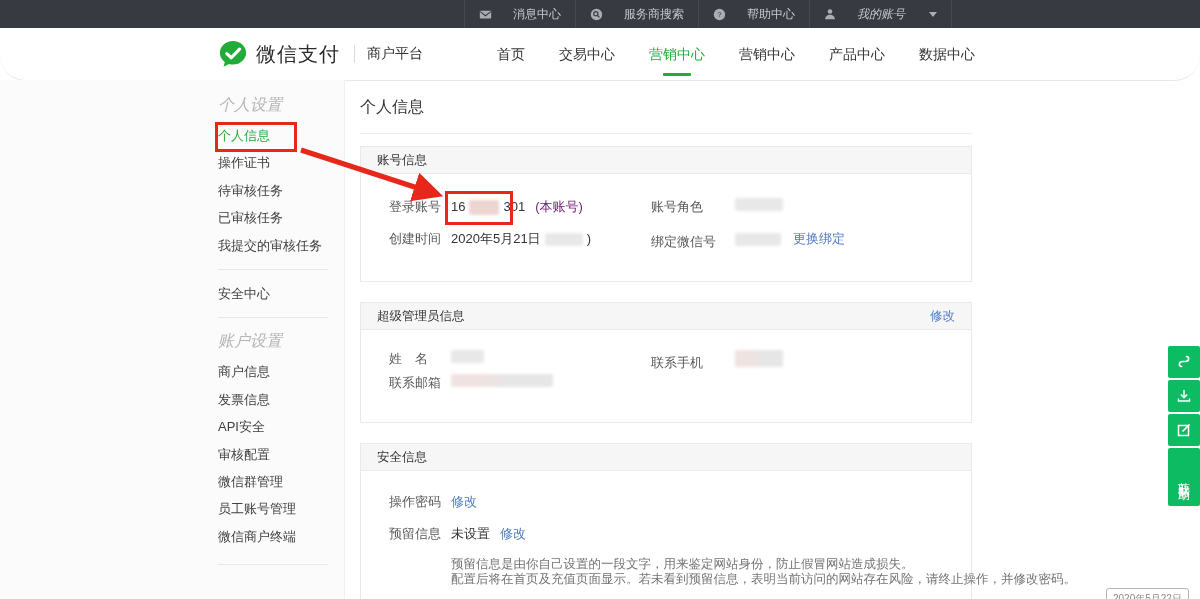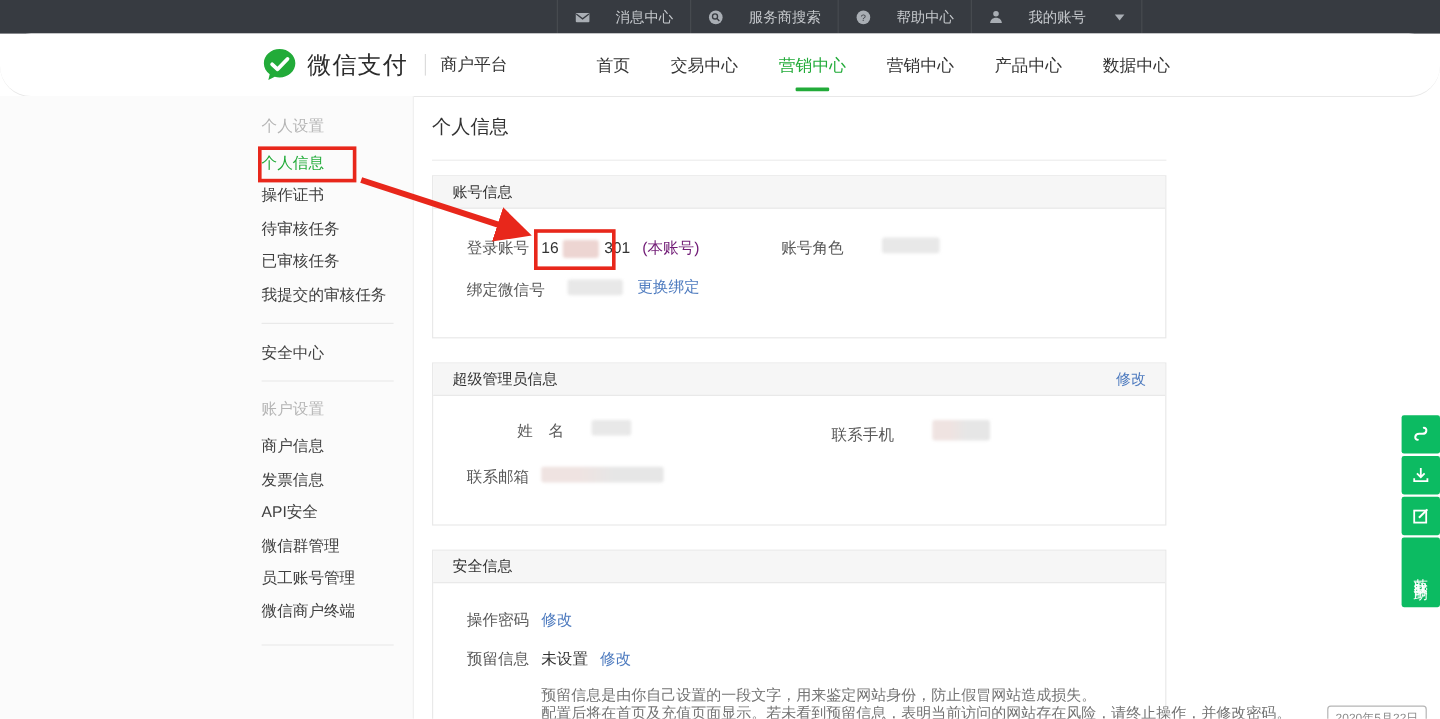--- a/index.html
+++ b/index.html
@@ -6,56 +6,56 @@
   body{
     width:1200px;height:599px;overflow:hidden;position:relative;background:#fff;
     font-family:"Liberation Sans","DejaVu Sans",sans-serif;
     -webkit-font-smoothing:antialiased;
   }
   
   .topbar{position:absolute;top:0;left:0;right:0;height:28px;background:#373B41;}
   .topbar-items{position:absolute;right:248px;top:0;height:28px;display:flex;}
   .topbar-item{display:flex;align-items:center;gap:21px;padding:12px 14px;font-size:12px;color:#C5C8CC;
     border-left:1px solid rgba(255,255,255,.08);cursor:pointer;white-space:nowrap;justify-content:center;}
-  .topbar-item:last-child{border-right:1px solid rgba(255,255,255,.08);}
+  .topbar-item:last-child{border-right:1px solid rgba(255,255,255,.08);font-style:italic;}
   .topbar-item svg{display:block;color:#A9AEB4;}
   .caret-down{width:0;height:0;border-left:4px solid transparent;border-right:4px solid transparent;
     border-top:5px solid #A9AEB4;margin-left:3px;}
   
   .header{position:absolute;top:28px;left:0;right:0;height:52px;background:#fff;border-bottom:1px solid #E8E8E8;border-radius:26px;}
   .brand{position:absolute;left:218px;top:0;height:52px;display:flex;align-items:center;}
   .brand svg{display:block;}
   .brand-name{font-size:20px;color:#2B2B2B;margin-left:8px;letter-spacing:1px;}
   .brand-divider{width:1px;height:18px;background:#DCDCDC;margin:0 12px 0 14px;}
   .brand-portal{font-size:14px;color:#333;}
   .nav{position:absolute;right:225px;top:0;height:52px;display:flex;gap:34px;}
   .nav-item{position:relative;font-size:14px;color:#333;line-height:52px;cursor:pointer;white-space:nowrap;}
   .nav-item.active{color:#22AB39;}
   .nav-underline{position:absolute;left:50%;transform:translateX(-50%);bottom:4px;width:28px;height:3px;
     background:#22AB39;border-radius:1px;}
   
   .sidebar{position:absolute;top:80px;left:0;width:345px;bottom:0;background:#FBFBFB;
     border-right:1px solid #F0F0F0;box-sizing:border-box;padding:12px 0 0 218px;}
-  .side-heading{font-size:13px;color:#B5B5B5;height:26px;line-height:26px;margin-bottom:4px;}
+  .side-heading{font-size:16px;color:#B5B5B5;height:26px;line-height:26px;margin-bottom:4px;font-style:italic;}
   .side-item{font-size:13px;color:#404040;height:27.4px;line-height:27.4px;cursor:pointer;white-space:nowrap;}
   .side-item.active{color:#22AB39;}
   .side-divider{border:none;border-top:1px solid #E9E9E9;margin:10px 0;width:110px;}
   .side-divider.last{margin-top:14px;}
   
   .main{position:absolute;left:360px;top:80px;width:612px;}
   .page-title{font-size:16px;font-weight:normal;color:#333;margin:15px 0 0;line-height:24px;}
   .title-rule{border:none;border-top:1px solid #EDEDED;margin:14px 0 0;}
   .panel{border:1px solid #E9E9E9;margin-top:12px;background:#fff;}
   .panel + .panel{margin-top:20px;}
   .panel-header{height:26px;line-height:26px;background:#F6F6F6;border-bottom:1px solid #E9E9E9;
     padding:0 16px;font-size:12.5px;color:#333;display:flex;justify-content:space-between;}
   .panel-body{padding:24px 16px 30px 28px;}
   .row{display:flex;margin-bottom:14px;}
   .row:last-child{margin-bottom:0;}
-  .row.gap17{margin-bottom:17px;justify-content:flex-end;}
+  .row.gap17{margin-bottom:2px;}
   .cell{display:flex;width:262px;flex-shrink:0;align-items:baseline;}
   .cell.wide{width:auto;flex:1;}
   .lbl{width:62px;flex-shrink:0;font-size:13px;color:#595959;line-height:18px;}
   .cell.col2 .lbl{width:84px;}
   .val{font-size:13px;color:#333;line-height:18px;display:flex;align-items:center;gap:4px;flex-wrap:nowrap;}
   .green-tag{color:#701a75;margin-left:6px;}
   a.link{color:#4E7BBF;text-decoration:none;font-size:13px;cursor:pointer;}
   .panel-header a.link{font-size:12.5px;}
   .blur{display:inline-block;height:13px;border-radius:2px;background:#E8E8E8;filter:blur(1.5px);vertical-align:middle;}
   .blur.pink{background:#EDD5D2;height:15px;}
@@ -153,20 +153,21 @@
   <div class="side-item">待审核任务</div>
   <div class="side-item">已审核任务</div>
   <div class="side-item">我提交的审核任务</div>
   <hr class="side-divider">
   <div class="side-item">安全中心</div>
   <hr class="side-divider">
   <div class="side-heading">账户设置</div>
   <div class="side-item">商户信息</div>
   <div class="side-item">发票信息</div>
   <div class="side-item">API安全</div>
+  <div class="side-item">审核配置</div>
   <div class="side-item">微信群管理</div>
   <div class="side-item">员工账号管理</div>
   <div class="side-item">微信商户终端</div>
   <hr class="side-divider last">
 </div>
 
 <div class="main">
   <h1 class="page-title">个人信息</h1>
   <hr class="title-rule">
 
@@ -186,20 +187,28 @@
           </span>
         </div>
         <div class="cell col2">
           <span class="lbl">账号角色</span>
           <span class="val">
               <span class="blur" style="width:48px"></span>
             </span>
         </div>
       </div>
       <div class="row">
+        <div class="cell">
+          <span class="lbl">创建时间</span>
+          <span class="val">
+            <span>2020年5月21日</span>
+            <span class="blur" style="width:38px"></span>
+            <span>)</span>
+          </span>
+        </div>
         <div class="cell col2">
           <span class="lbl">绑定微信号</span>
           <span class="val">
             <span class="blur" style="width:46px;margin-right:8px"></span>
             <a class="link">更换绑定</a>
           </span>
         </div>
       </div>
     </div>
   </div>

